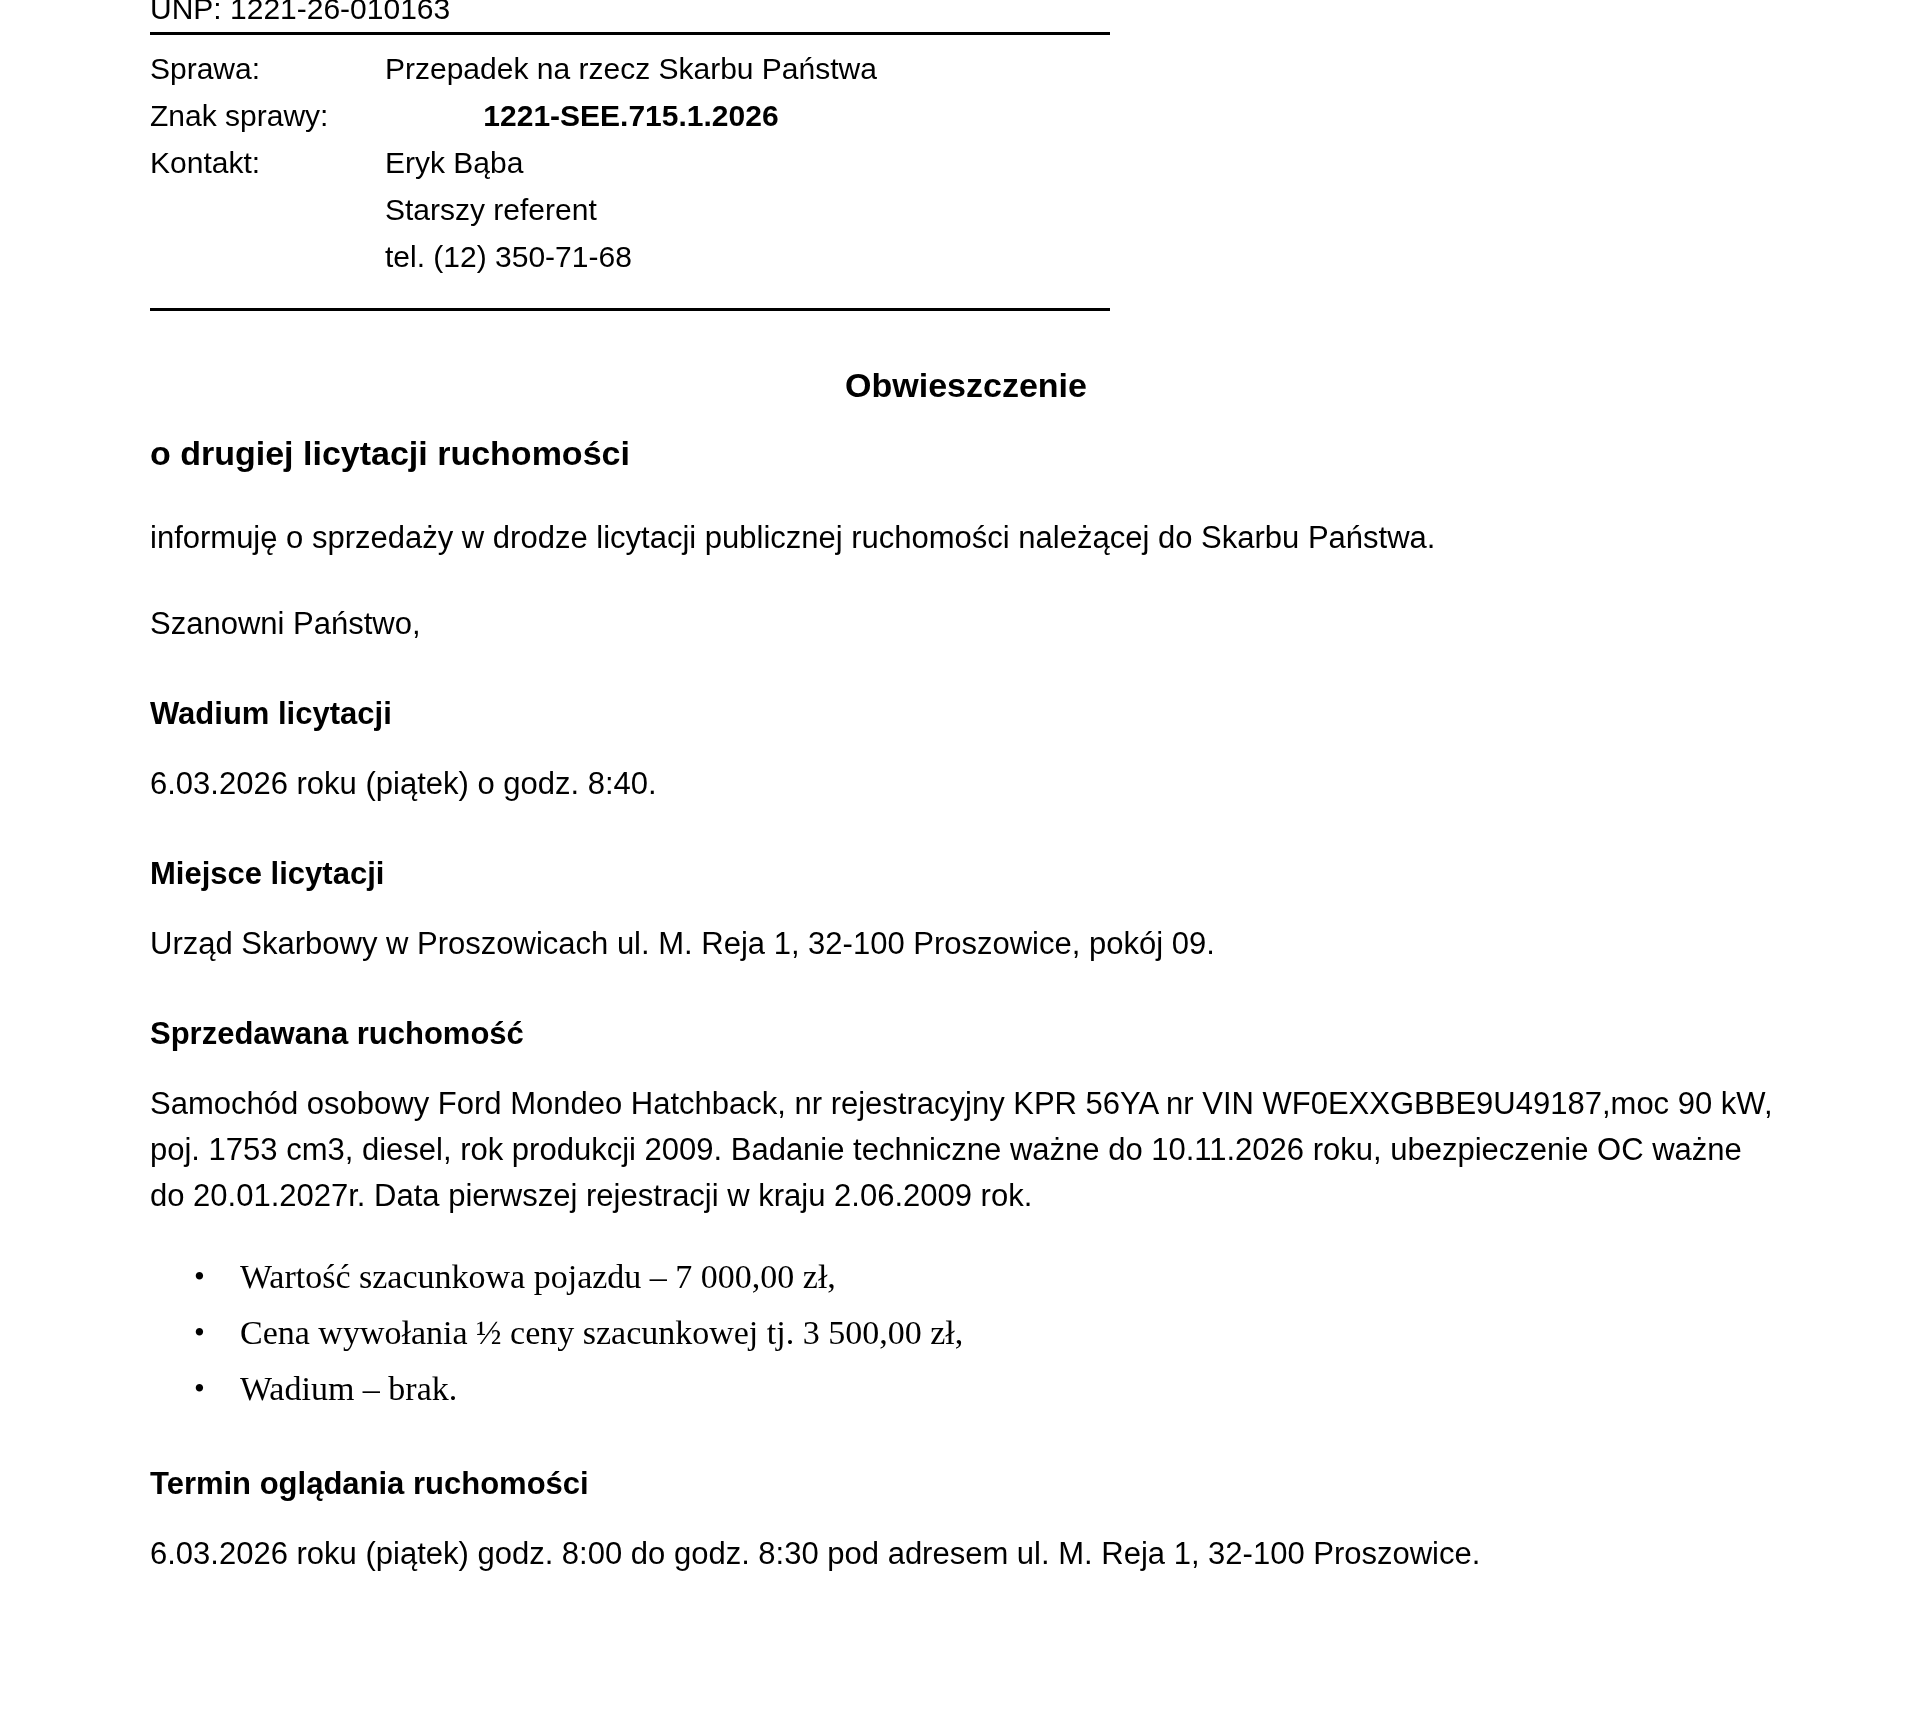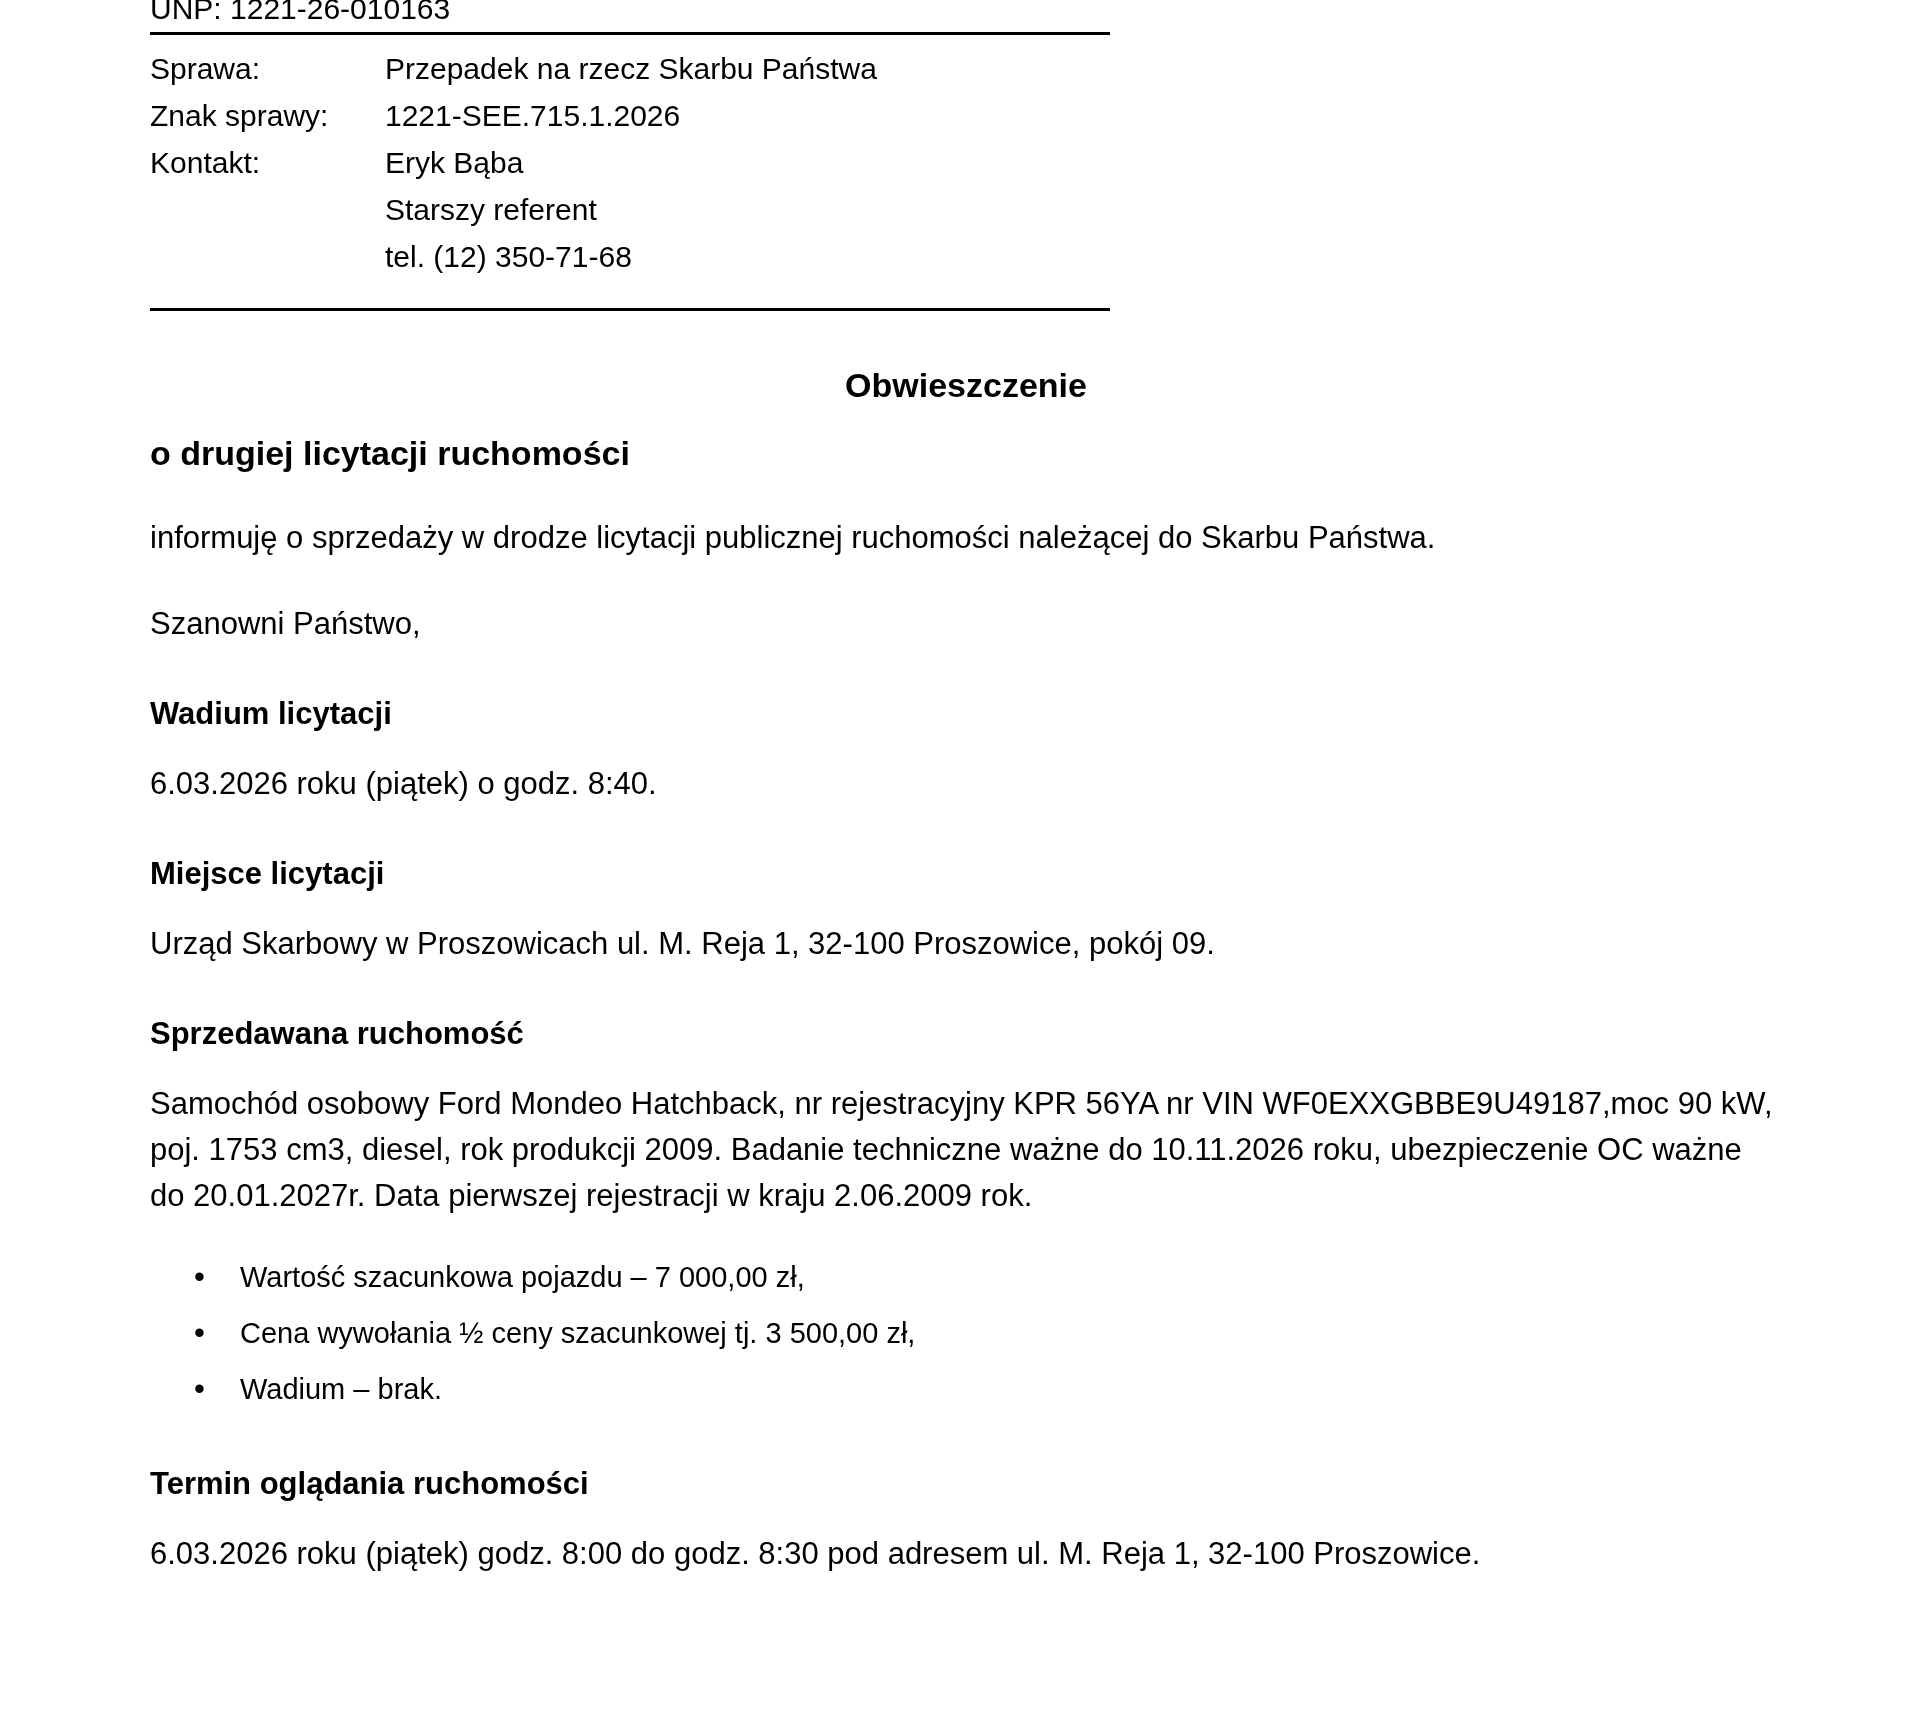--- a/index.html
+++ b/index.html
@@ -47,21 +47,22 @@
     line-height: 47px;
     vertical-align: top;
     padding: 0;
     white-space: nowrap;
   }
   .meta-label {
     width: 225px;
     padding-right: 10px !important;
   }
   .meta-value.bold {
-    font-weight: normal;
+    font-weight: bold;
+    text-align: center;
   }
   
   h1.doc-title {
     font-size: 34px;
     font-weight: bold;
     line-height: 44px;
     margin: 52px 0 0 0;
     text-align: center;
   }
   h2.doc-subtitle {
@@ -87,24 +88,25 @@
     line-height: 46px;
     margin: 26px 0 0 0;
     max-width: 1680px;
   }
   ul.bullets {
     margin: 30px 0 0 0;
     padding-left: 44px;
     list-style: none;
   }
   ul.bullets li {
-    font-size: 29px;
+    font-size: 34px;
     line-height: 56px;
     position: relative;
     padding-left: 46px;
+    font-family: Liberation Serif, serif;
   }
   ul.bullets li::before {
     content: "\2022";
     position: absolute;
     left: 0;
     top: 0;
     font-size: 31px;
     line-height: 56px;
   }
   .clip-top {

